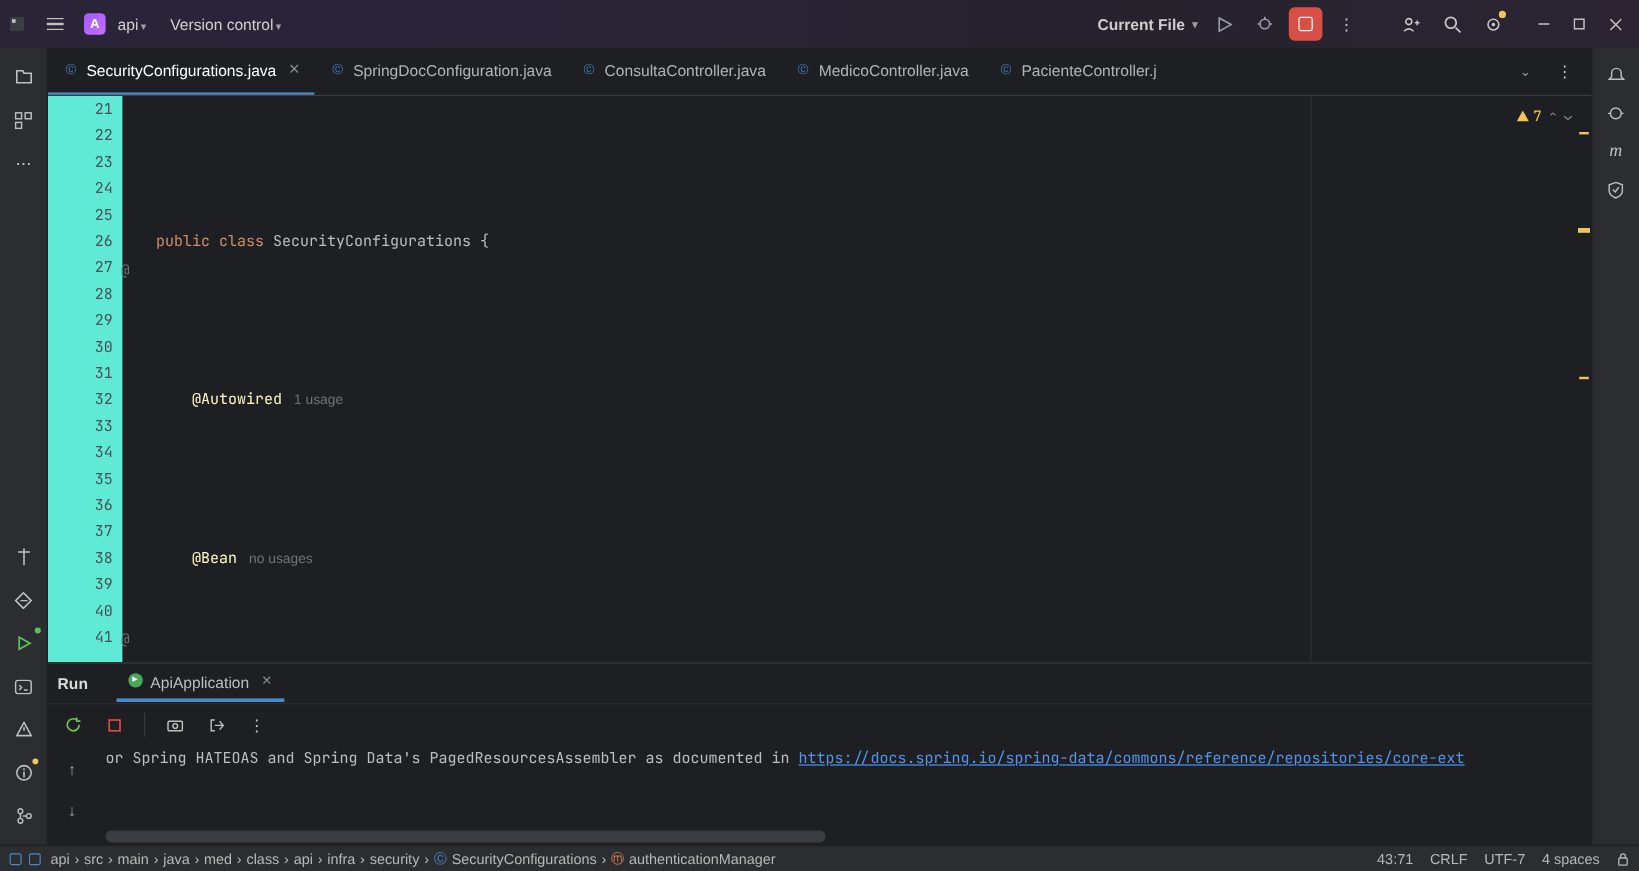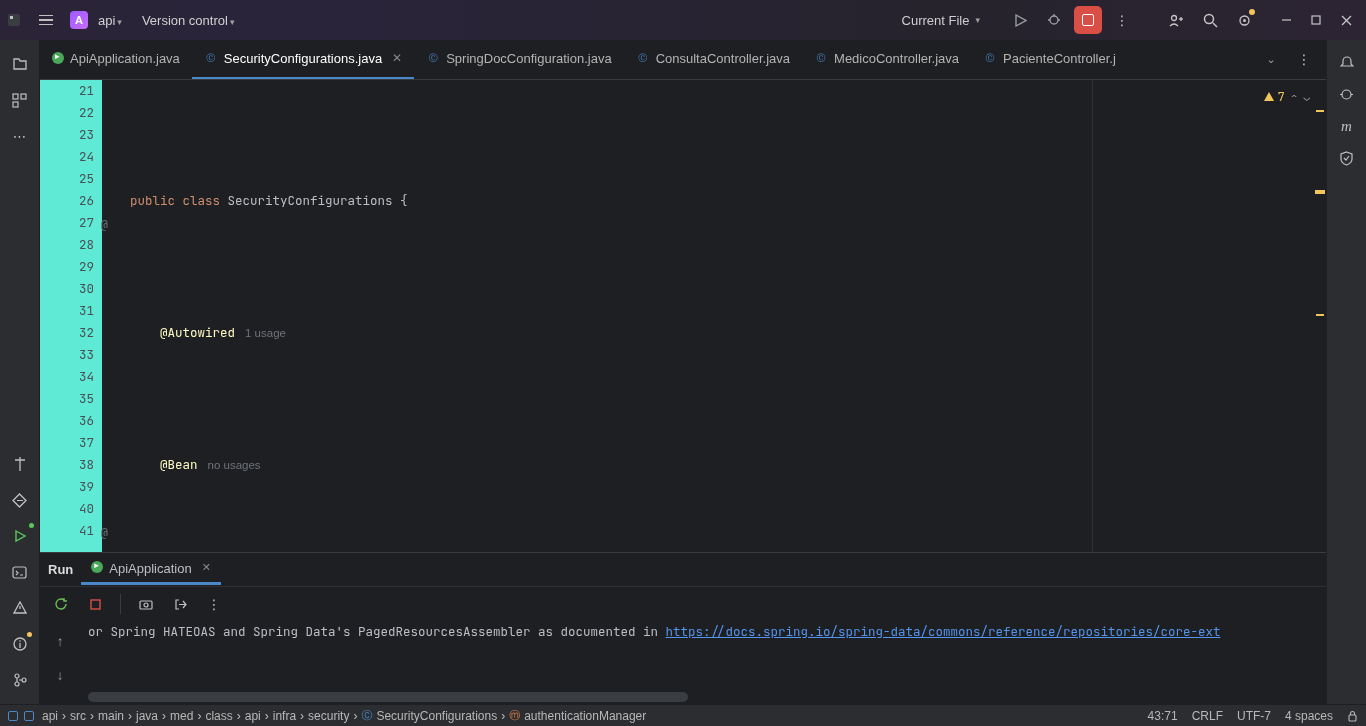--- a/index.html
+++ b/index.html
@@ -28,21 +28,21 @@
   .hamburger div { width:14px; height:1.5px; background:#c0c0c0; }
   .proj-badge {
     width: 18px; height: 18px; background: linear-gradient(135deg,#9d5cff,#c86bff); border-radius: 4px;
     display: flex; align-items:center; justify-content:center;
     color: #fff; font-size: 11px; font-weight: 600;
   }
   .tb-label { color: #d1d1d1; }
   .chev { font-size: 9px; color: #a0a0a0; margin-left: 2px;}
   .tb-center { flex:1; display:flex; justify-content:center; }
   .tb-right { display:flex; align-items:center; gap: 6px;}
-  .tb-sel { color:#cecece; display:flex; align-items:center; gap:4px; margin-right:20px;}
+  .tb-sel { color:#cecece; display:flex; align-items:center; gap:4px; margin-right:2px;font-weight:bold;}
   .titlebar button.iconbtn, .iconbtn {
     width:28px; height:28px; border:none; background:transparent; color:#c6c6c6;
     display:flex; align-items:center; justify-content:center; border-radius:4px; cursor:pointer;
   }
   .stop-btn { background:#d94f45; color:#fff; width:28px; height:28px; border-radius:5px; display:flex;align-items:center;justify-content:center;}
   .stop-btn .inner{ width:12px;height:12px;border:1.6px solid #fff;border-radius:2px;}
   .settings-dot{ position:relative;}
   .settings-dot::after{ content:''; position:absolute; top:3px; right:3px; width:6px;height:6px; background:#f2c55c; border-radius:50%;}
   .win-controls { display:flex; gap:2px; margin-left:8px;}
   .win-controls .iconbtn{ width:42px; height:28px; border-radius:0;}
@@ -110,21 +110,21 @@
     color:#8f929a; font-size:12px;
   }
   .insp-warn{ color:#f2c55c; display:flex;align-items:center;gap:3px;}
   .error-stripe { position:absolute; right:0; top:0; bottom:0; width:12px; background:#1e1f22;}
   .error-stripe .mark{ position:absolute; right:2px; width:8px; height:2px;}
   
   .run-panel {
     position:absolute; left:40px; right:40px; bottom:22px; height:152px;
     background:#1e1f22; border-top:1px solid #393b40; display:flex; flex-direction:column;
   }
-  .run-tabs{ height:34px; display:flex; align-items:center; padding:0 8px; gap:8px; border-bottom:1px solid #2d2f33;}
+  .run-tabs{ height:34px; display:flex; align-items:center; padding:0 8px; gap:24px; border-bottom:1px solid #2d2f33;}
   .run-tabs .run-label{ font-weight:600; color:#dcdcdc;}
   .run-tab{ display:flex; align-items:flex-start; gap:6px; padding:6px 10px; border-bottom:3px solid #4a88c7;}
   .run-toolbar{ height:34px; display:flex; align-items:center; padding:0 8px; gap:8px;}
   .run-toolbar .iconbtn{ width:26px;height:26px;}
   .run-stop{ color:#d94f45;}
   .run-toolbar .divider{ width:1px; height:20px; background:#393b40; margin:0 4px;}
   .run-body{ flex:1; display:flex; overflow:hidden;}
   .run-left{ width:40px; display:flex; flex-direction:column; align-items:center; padding-top:6px; gap:6px;}
   .run-out{
     flex:1; font-family:'JetBrains Mono','Consolas',monospace; font-size:12.5px;
@@ -312,24 +312,20 @@
     </button>
   <button class="iconbtn">
       <svg width="13" height="15" viewBox="0 0 13 15">
         <path d="M6.5 1 L12 3v5c0 4-5.5 6-5.5 6S1 12 1 8V3z" fill="none" stroke="#c0c0c0" stroke-width="1.2"></path>
         <path d="M4 7l2 2 3-4" fill="none" stroke="#c0c0c0" stroke-width="1.2"></path>
       </svg>
     </button>
 </div>
 
 <div class="tabs">
-  <div class="tab">
-      <span class="ico-app"></span>
-      <span>ApiApplication.java</span>
-    </div>
   <div class="tab active">
       <span class="file-ico ico-class">Ⓒ</span>
       <span>SecurityConfigurations.java</span>
       <span class="close">✕</span>
     </div>
   <div class="tab">
       <span class="file-ico ico-class">Ⓒ</span>
       <span>SpringDocConfiguration.java</span>
     </div>
   <div class="tab">

